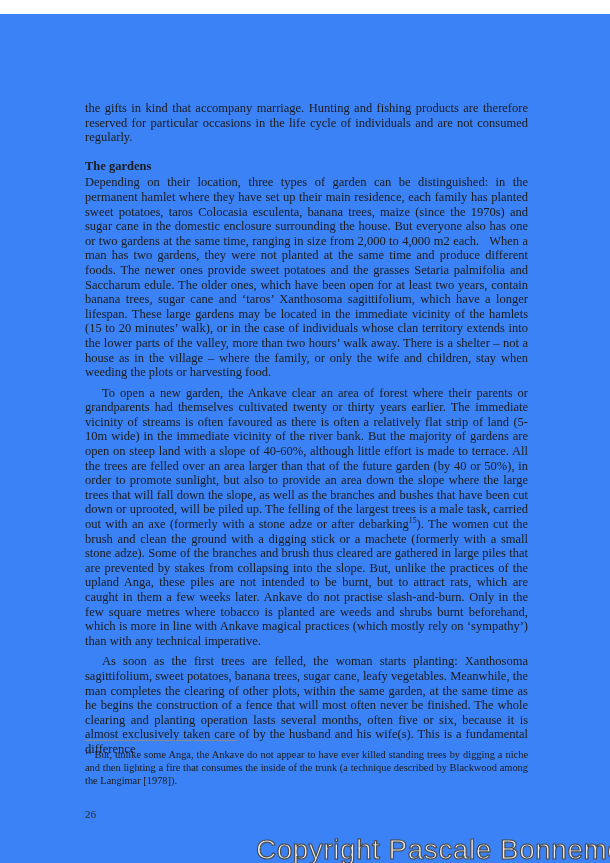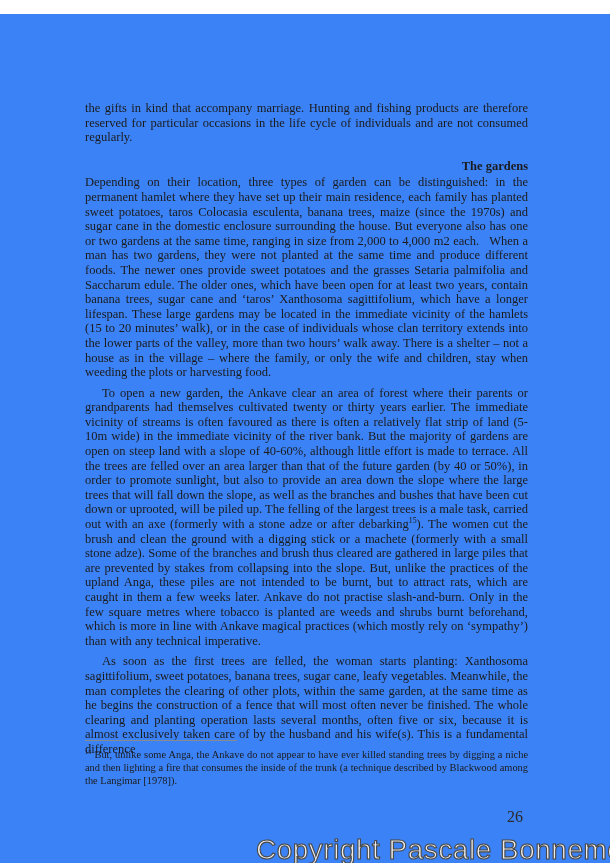--- a/index.html
+++ b/index.html
@@ -21,21 +21,21 @@
     font-size: 12.5px;
     line-height: 14.6px;
     text-align: justify;
   }
   .para { margin: 0; }
   .para.indent { text-indent: 17px; margin-top: 6px; }
   .heading {
     font-weight: bold;
     margin-top: 14px;
     margin-bottom: 2px;
-    text-align: right;
+    text-align: left;
   }
   .it { }
   sup {
     font-size: 0.62em;
     line-height: 0;
     vertical-align: super;
   }
   .footnote {
     position: absolute;
     left: 85px;
@@ -51,22 +51,21 @@
   .footnote-text {
     font-size: 10.4px;
     line-height: 13px;
     text-align: justify;
   }
   .page-number {
     position: absolute;
     left: 85px;
     top: 794px;
     width: 438px;
-    text-align: right;
-    font-size: 16px;
+    font-size: 11px;
     color: #2a2a2a;
   }
   .watermark {
     position: absolute;
     left: 256px;
     top: 820px;
     font-family: "Liberation Sans", "DejaVu Sans", sans-serif;
     font-size: 28px;
     letter-spacing: 0.5px;
     white-space: nowrap;

